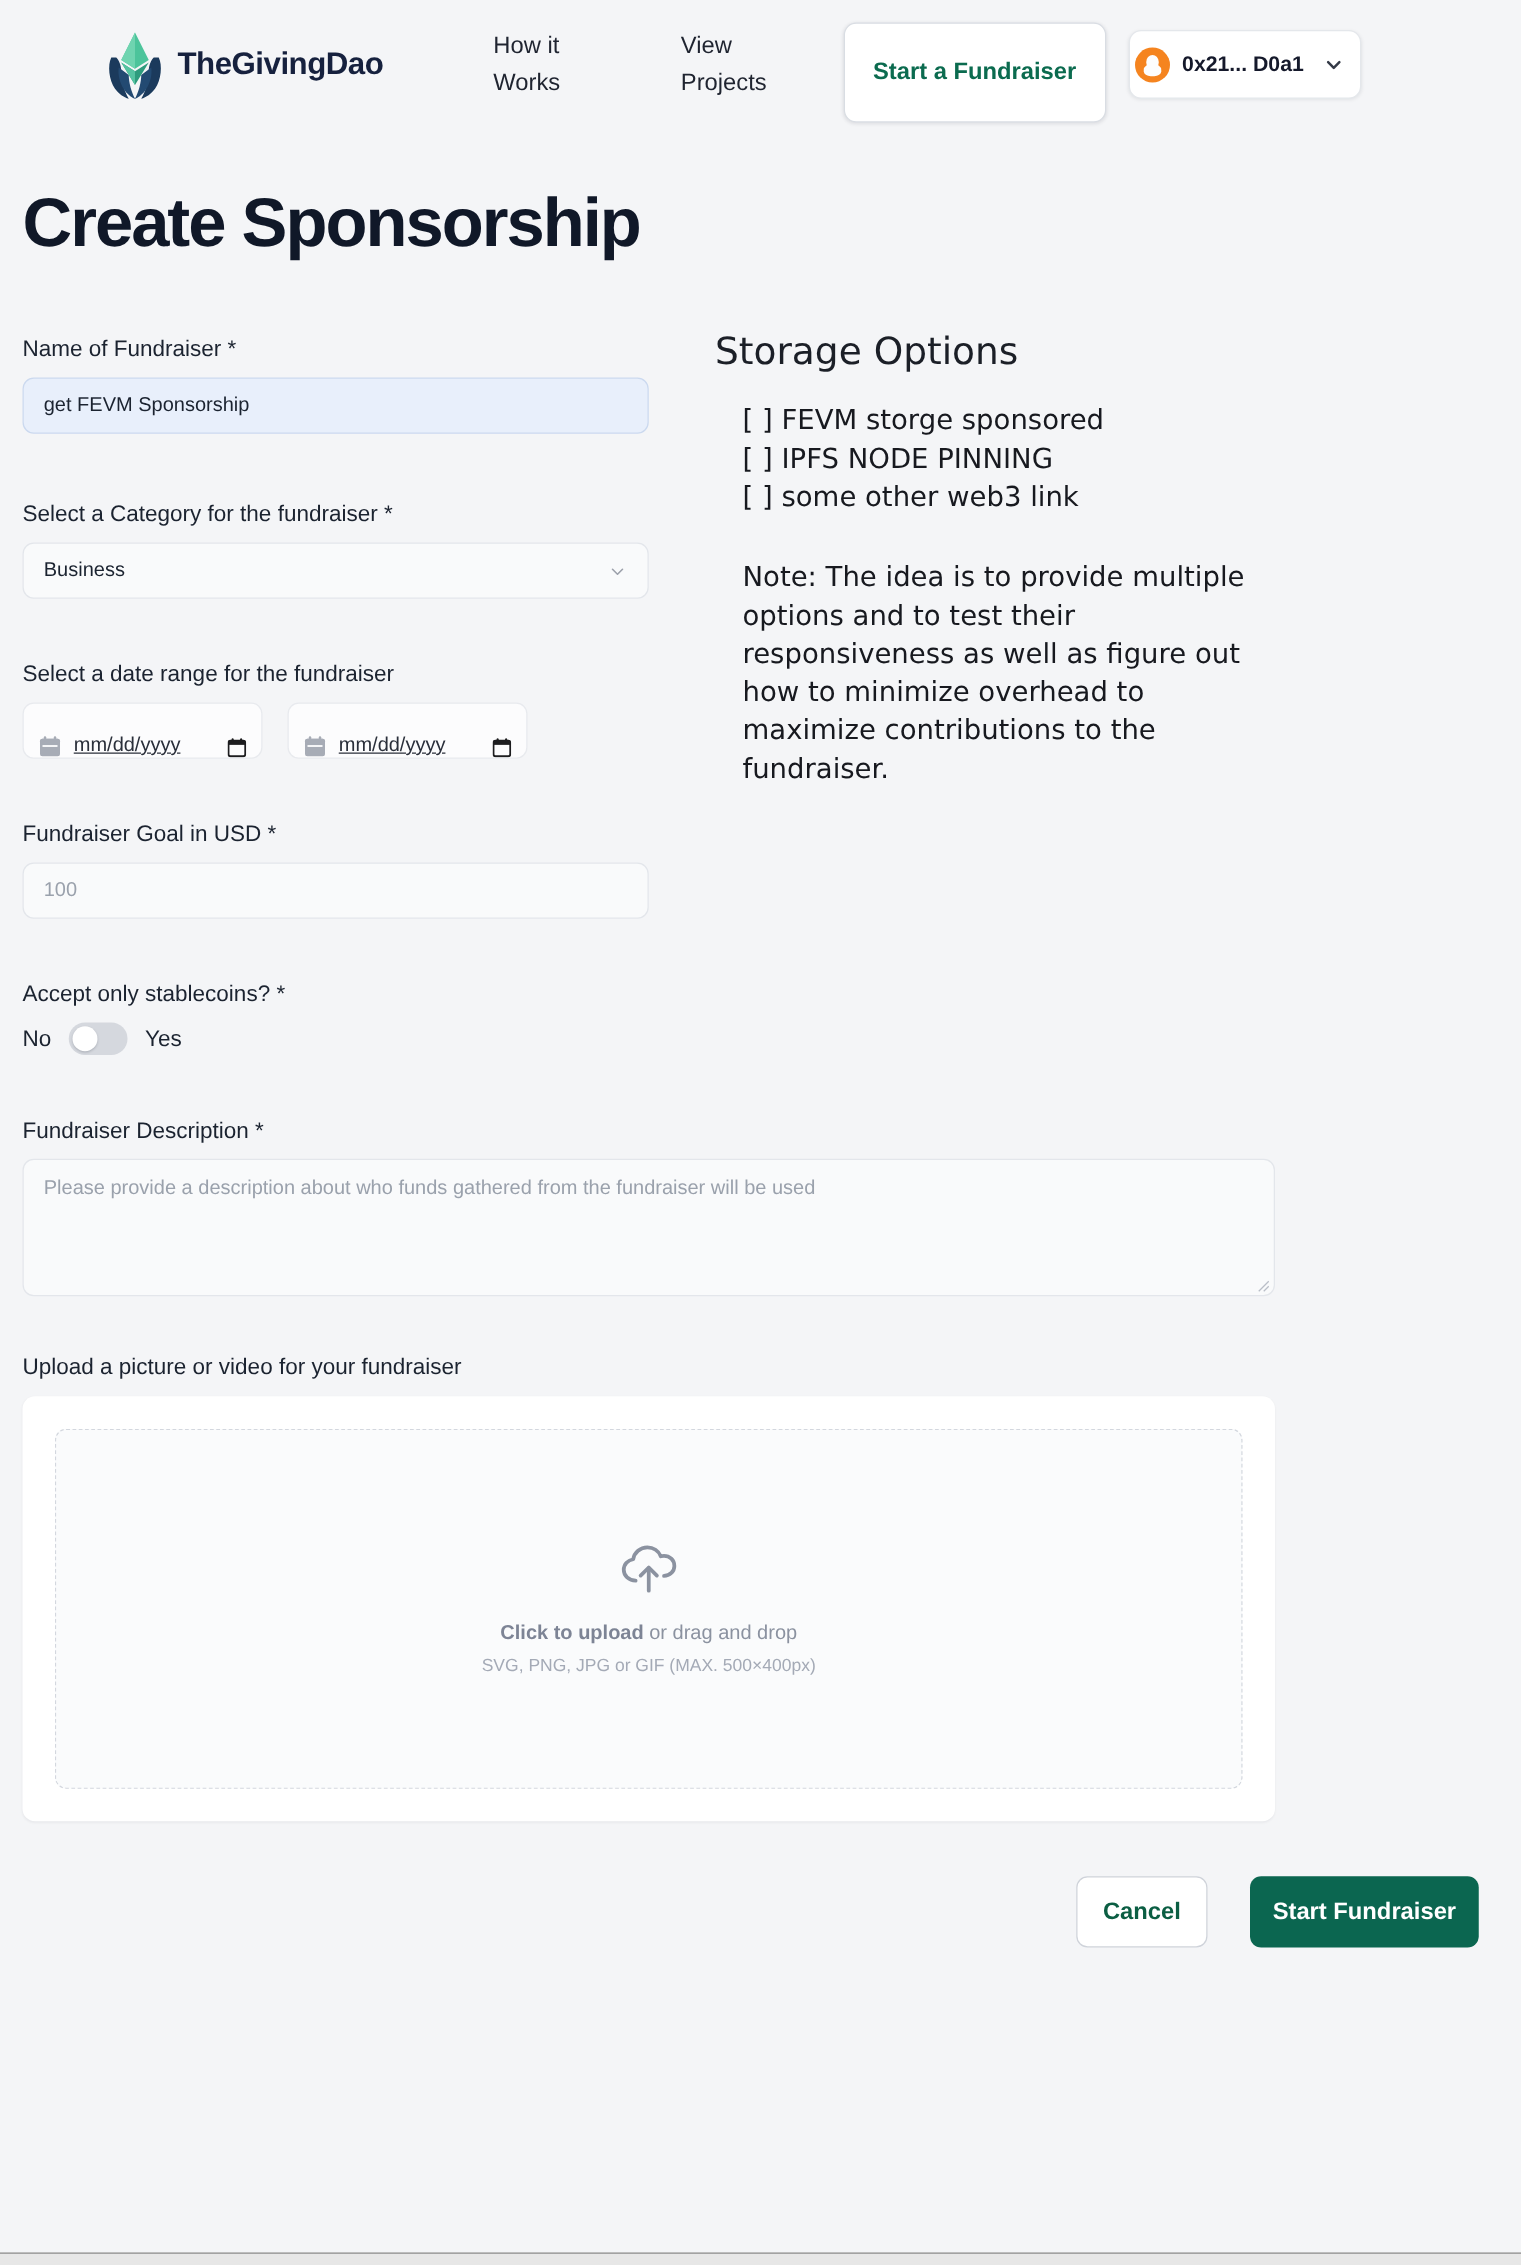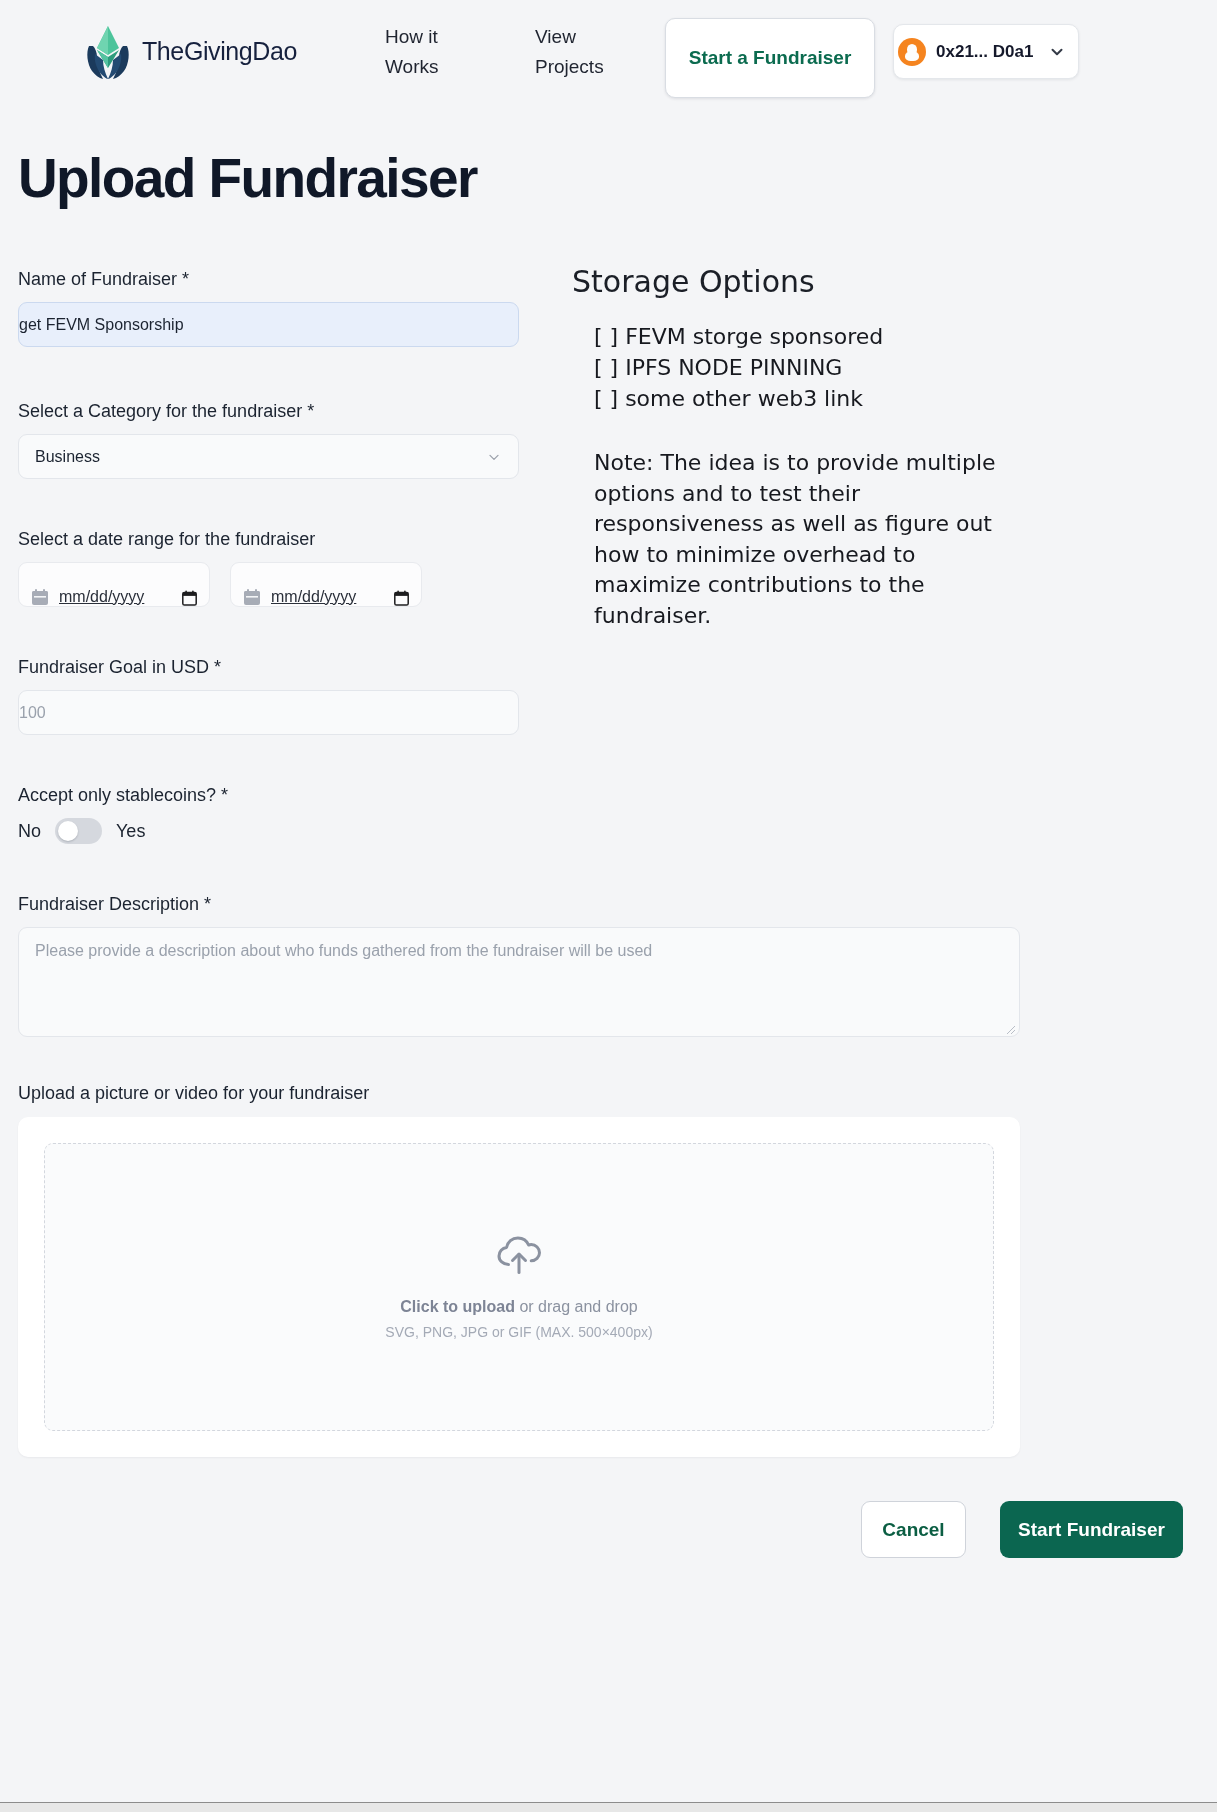--- a/index.html
+++ b/index.html
@@ -17,21 +17,21 @@
   .header {
     height: 103px;
     display: flex;
     align-items: center;
     padding: 0 24px 0 86px;
     background: #f4f5f7;
   }
   .brand { display: flex; align-items: center; gap: 12px; }
   .brand-logo { width: 44px; height: 56px; position: relative; flex: none; }
   .brand-name {
-    font-size: 25px; font-weight: normal; letter-spacing: -0.4px;
+    font-size: 25px; font-weight: bold; letter-spacing: -0.4px;
     color: #16213e;
   }
   .nav { display: flex; align-items: center; margin-left: 70px; gap: 0; }
   .nav-link {
     width: 120px;
     font-size: 19px; line-height: 30px; color: #1f2430;
     padding: 0 18px;
     cursor: pointer;
   }
   .nav-link.second { margin-left: 30px; }
@@ -100,21 +100,21 @@
   .field-label {
     font-size: 18px; line-height: 24px; color: #1b2330;
     margin-bottom: 11px;
   }
   .input {
     width: 501px; height: 45px;
     border: 1px solid #e3e6eb;
     border-radius: 9px;
     background: #f9fafb;
     font-size: 16px; color: #1b2330;
-    padding: 0 0;
+    padding: 0 16px;
     display: flex; align-items: center;
     font-family: "Liberation Sans", sans-serif;
   }
   .input.autofill { background: #e8effb; border-color: #cbd9ef; }
   .input.placeholder { color: #9aa1ac; }
 
   .select {
     width: 501px; height: 45px;
     border: 1px solid #e3e6eb;
     border-radius: 9px;
@@ -279,21 +279,21 @@
       <div class="wallet-avatar"></div>
       <div class="wallet-text">0x21... D0a1</div>
       <span class="chev">
         <svg viewBox="0 0 20 20" width="18" height="18">
             <path d="M5 7.5 L10 12.5 L15 7.5" fill="none" stroke="#111827" stroke-width="2.2" stroke-linecap="round" stroke-linejoin="round"></path>
           </svg>
       </span>
     </div>
   </div>
 
-  <h1 class="page-title">Upload Fundraiser</h1>
+  <h1 class="page-title">Create Sponsorship</h1>
 
   <div class="body">
 
     <div class="col-left">
 
       <div class="field">
         <div class="field-label">Name of Fundraiser *</div>
         <div class="input autofill">get FEVM Sponsorship</div>
       </div>
 

